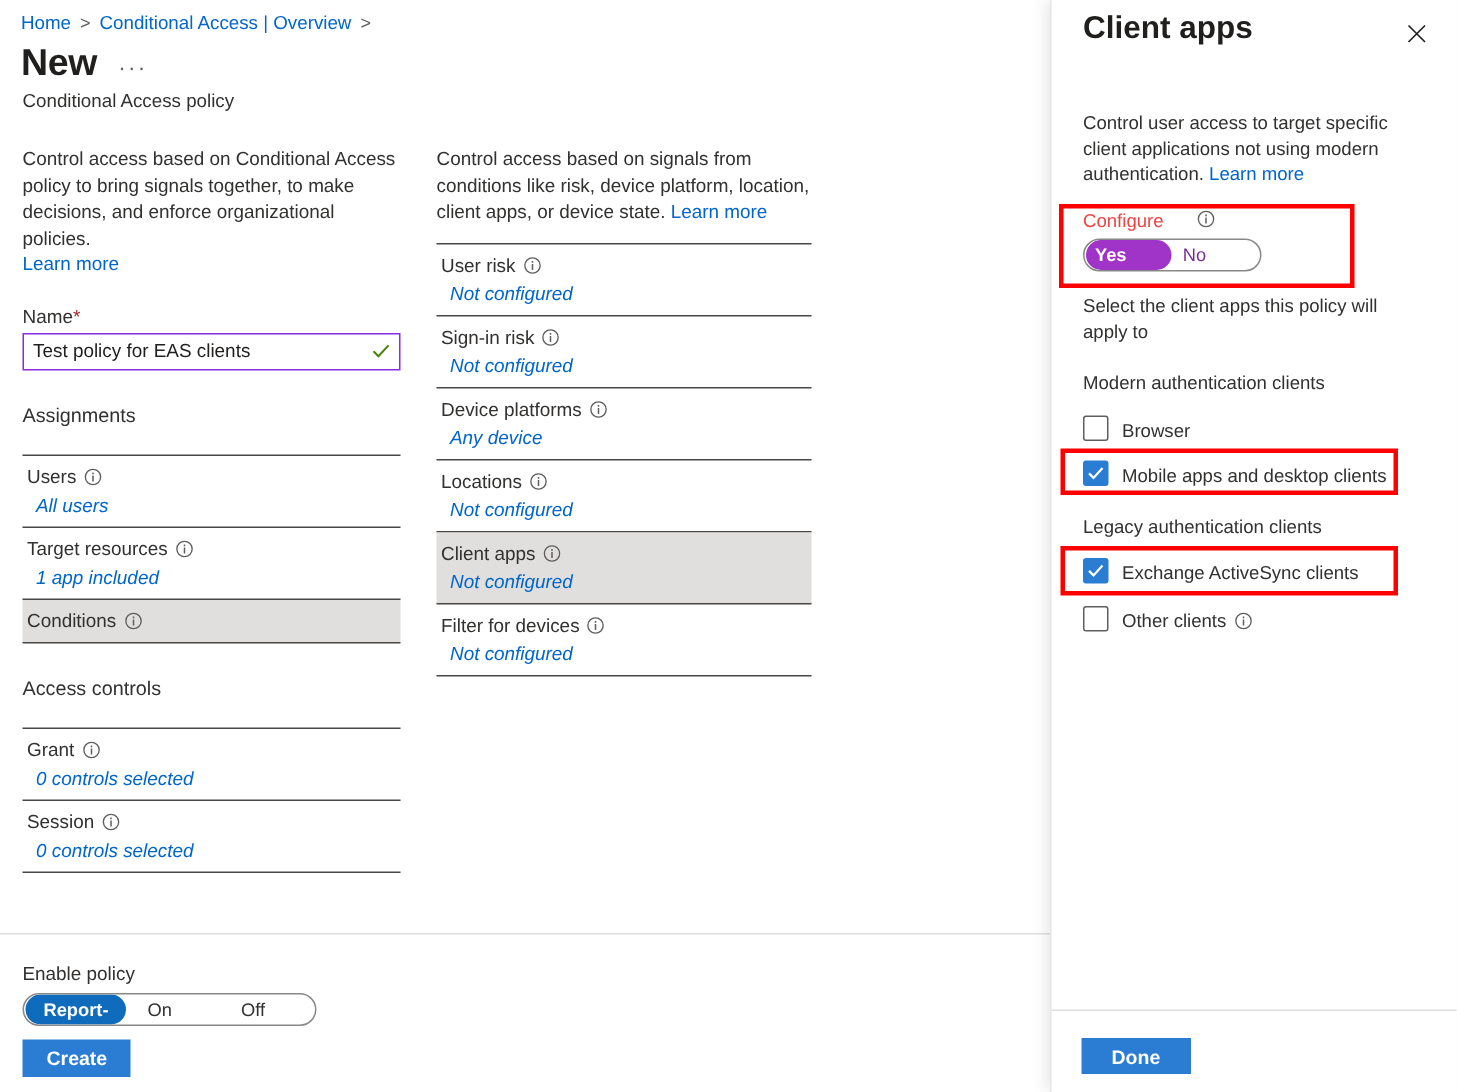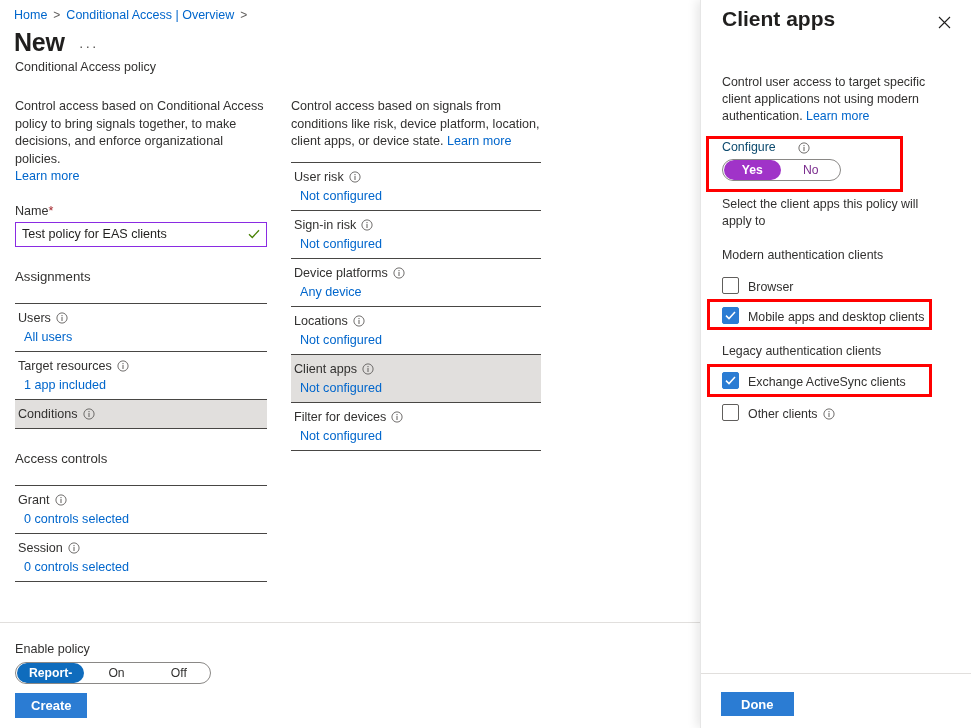--- a/index.html
+++ b/index.html
@@ -84,21 +84,21 @@
   .setting-row {
     padding: 7px 3px 7px 3px;
     cursor: pointer;
   }
   .setting-row.selected { background: #e1dfdd; }
   .setting-row .srow-label {
     font-size: 12.6px; color: #323130;
     display: flex; align-items: center; gap: 5px;
   }
   .setting-row .srow-value {
-    font-size: 12.6px; color: #0066cc; margin-top: 5px; padding-left: 6px;
+    font-size: 12.6px; color: #0066cc; margin-top: 5px; padding-left: 6px; font-style: italic;
   }
   .info-icon { width: 12px; height: 12px; display: inline-block; flex: none; }
 
   
   #main-footer-rule {
     position: absolute; left: 0; top: 622px; width: 700px; height: 1px; background: #e1dfdd;
   }
   #enable-label {
     position: absolute; left: 15px; top: 642px;
     font-size: 12.6px; color: #323130;
@@ -107,21 +107,21 @@
   .pill {
     position: absolute;
     display: flex; align-items: center;
     border: 1px solid #8a8886; border-radius: 13px;
     height: 22px; background: #ffffff; overflow: hidden;
   }
   .pill .opt {
     font-size: 12.2px; color: #323130;
     padding: 0 12px; height: 20px; line-height: 20px;
     border-radius: 11px; margin: 0 1px; cursor: pointer;
-    text-align: center;
+    text-align: left;
   }
   .pill .opt.active-blue { background: #0f6cbd; color: #ffffff; font-weight: 600; }
   #enable-pill { left: 15px; top: 662px; width: 196px; }
   #enable-pill .opt { flex: 1; }
 
   #create-btn {
     position: absolute; left: 15px; top: 693px;
     background: #2b7cd3; color: #ffffff; border: none;
     font-family: "Liberation Sans", sans-serif;
     font-size: 13px; font-weight: 600;
@@ -145,22 +145,22 @@
     width: 28px; height: 28px; cursor: pointer;
     display: flex; align-items: center; justify-content: center;
   }
   #panel-desc {
     position: absolute; left: 21px; top: 74px; width: 228px;
     font-size: 12.4px; line-height: 17px; color: #323130;
   }
   
   #configure-label {
     position: absolute; left: 21px; top: 140px;
-    font-size: 12.4px; color: #0c4a6e;
-    display: flex; align-items: flex-end; gap: 22px;
+    font-size: 12.4px; color: #ef4444;
+    display: flex; align-items: flex-start; gap: 22px;
   }
   #configure-pill { left: 21px; top: 159px; width: 119px; border-color: #8a8886; }
   #configure-pill .opt { flex: 1; padding: 0 6px; }
   #configure-pill .opt.active-purple { background: #a033c8; color: #ffffff; font-weight: 600; }
   #configure-pill .opt.inactive-purple { color: #7b2d8e; }
 
   #select-desc {
     position: absolute; left: 21px; top: 196px; width: 215px;
     font-size: 12.4px; line-height: 17px; color: #323130;
   }

